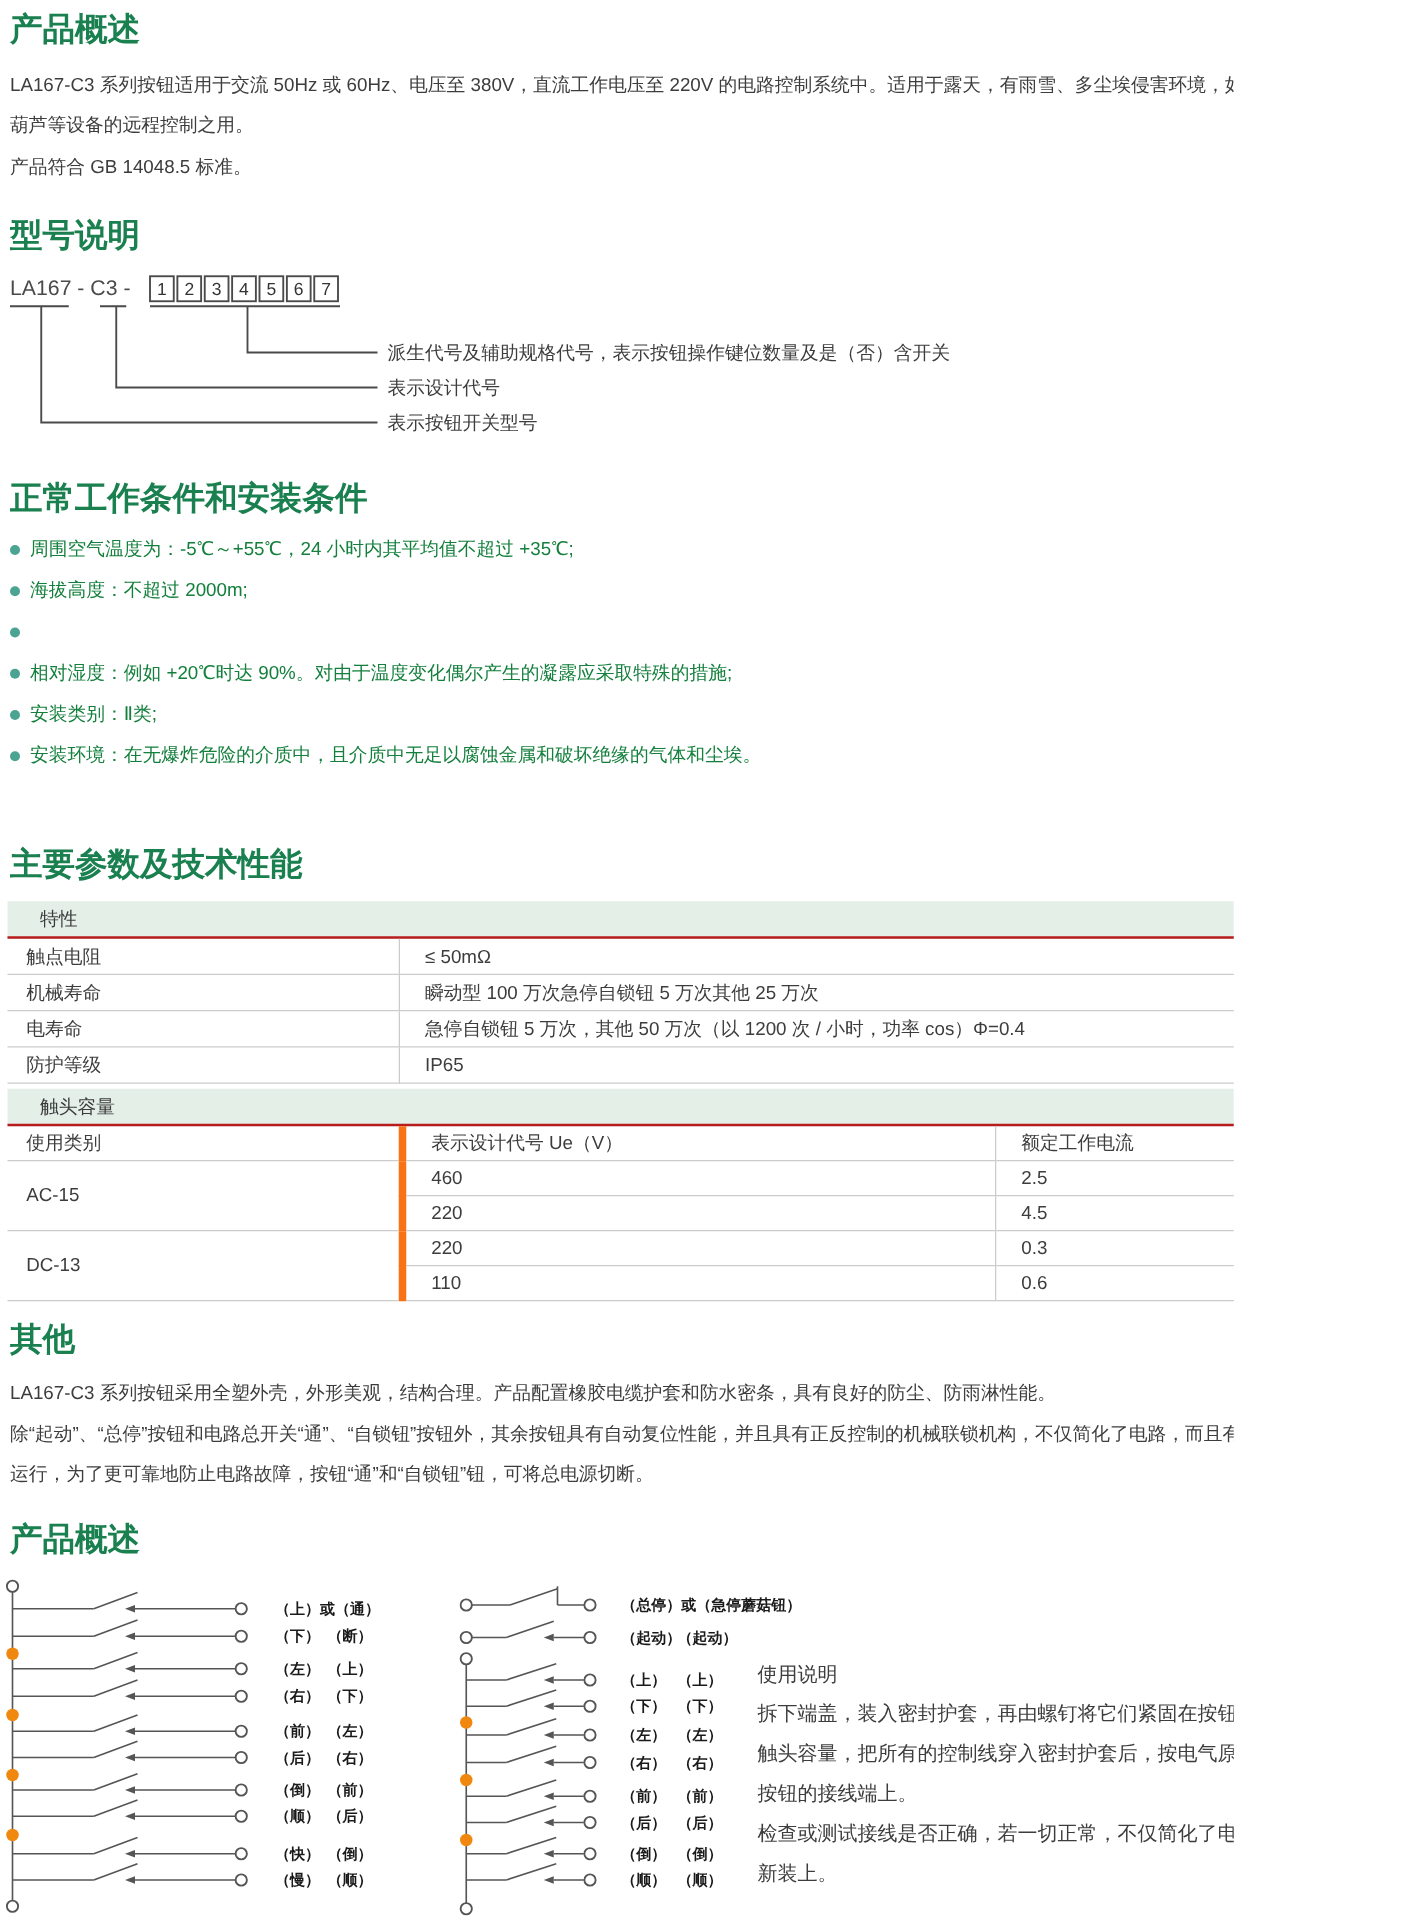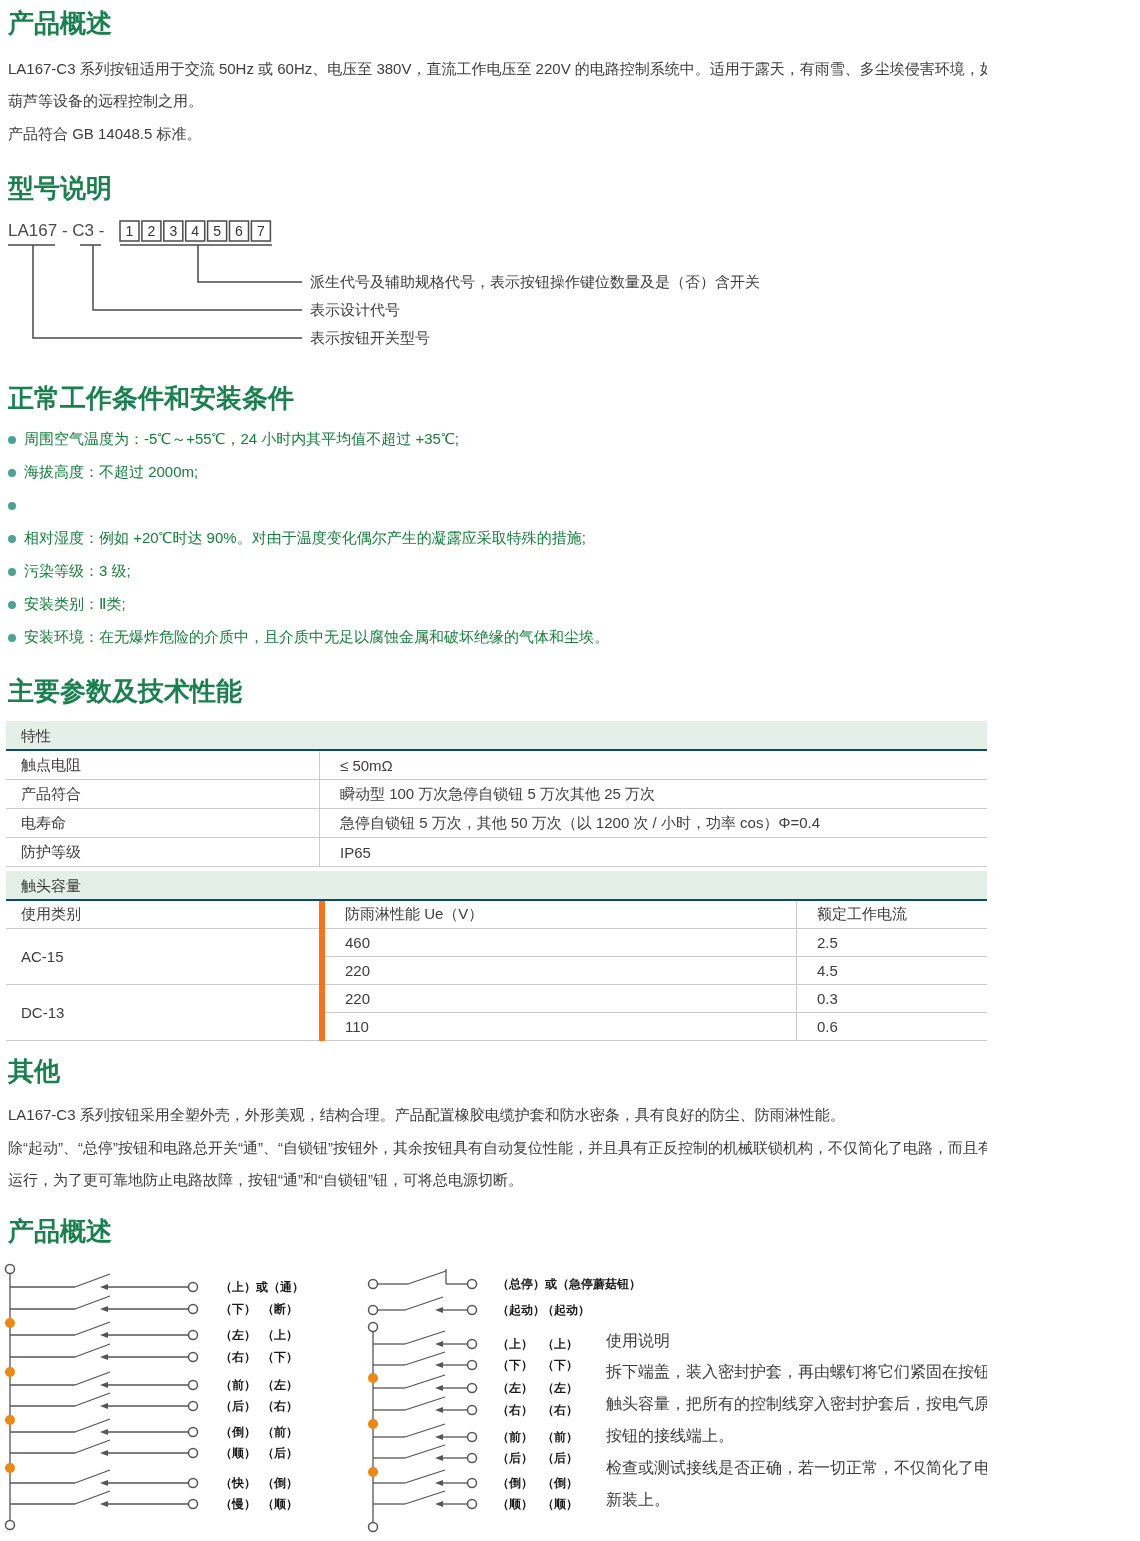--- a/index.html
+++ b/index.html
@@ -25,22 +25,22 @@
   #conditions-list { position:absolute; left:8px; top:423px; margin:0; padding:0; list-style:none; }
   #conditions-list li { display:flex; align-items:center; height:33px; }
   #conditions-list .dot {
     width:8px; height:8px; border-radius:50%; background:#4ba391;
     margin-right:8px; flex:0 0 auto;
   }
   #conditions-list .ltext { font-size:15px; color:#15803d; }
   
   .tblwrap { position:absolute; left:6px; width:1128px; }
   .capbar {
-    height:30px; background:#e4efe8; border-bottom:2px solid #0c4a6e;
-    font-size:15px; color:#3a3a3a; line-height:30px; padding-left:15px;
+    height:30px; background:#e4efe8; border-bottom:2px solid #b91c1c;
+    font-size:15px; color:#3a3a3a; line-height:30px; padding-left:26px;
     box-sizing:border-box;
   }
   table { border-collapse:collapse; width:100%; table-layout:fixed; }
   td { font-size:15px; color:#3d3d3d; border-bottom:1px solid #cccccc; vertical-align:middle; }
   #table1 td { height:26px;margin-top:28px; }
   #table1 td:first-child { width:297px; border-right:1px solid #cccccc; padding-left:15px; }
   #table1 td:nth-child(2) { padding-left:20px; }
   #table2 td { height:25px; }
   #table2 td.cat { width:297px; border-right:6px solid #f97316; padding-left:15px; }
   #table2 td.v1 { width:450px; border-right:1px solid #cccccc; padding-left:20px; }
@@ -106,65 +106,61 @@
       </li>
       <li>
         <span class="dot"></span>
       </li>
       <li>
         <span class="dot"></span>
         <span class="ltext">相对湿度：例如 +20℃时达 90%。对由于温度变化偶尔产生的凝露应采取特殊的措施;</span>
       </li>
       <li>
         <span class="dot"></span>
-        <span class="ltext">污染等级：3 级;</span>
-      </li>
-      <li>
-        <span class="dot"></span>
         <span class="ltext">安装类别：Ⅱ类;</span>
       </li>
       <li>
         <span class="dot"></span>
         <span class="ltext">安装环境：在无爆炸危险的介质中，且介质中无足以腐蚀金属和破坏绝缘的气体和尘埃。</span>
       </li>
     </ul>
 
   <div class="h" style="top:676px">主要参数及技术性能</div>
 
   <div class="tblwrap" style="top:721px">
     <div class="capbar">特性</div>
     <table id="table1">
         <tbody>
           <tr>
             <td>触点电阻</td>
             <td>≤ 50mΩ</td>
           </tr>
           <tr>
-            <td>产品符合</td>
+            <td>机械寿命</td>
             <td>瞬动型 100 万次急停自锁钮 5 万次其他 25 万次</td>
           </tr>
           <tr>
             <td>电寿命</td>
             <td>急停自锁钮 5 万次，其他 50 万次（以 1200 次 / 小时，功率 cos）Φ=0.4</td>
           </tr>
           <tr>
             <td>防护等级</td>
             <td>IP65</td>
           </tr>
         </tbody>
       </table>
   </div>
 
   <div class="tblwrap" style="top:871px">
     <div class="capbar">触头容量</div>
     <table id="table2">
       <tbody id="table2-body">
         <tr>
           <td class="cat">使用类别</td>
-          <td class="v1">防雨淋性能 Ue（V）</td>
+          <td class="v1">表示设计代号 Ue（V）</td>
           <td class="v2">额定工作电流</td>
         </tr>
       <tr>
             <td rowspan="2" class="cat">AC-15</td>
             <td class="v1">460</td>
             <td class="v2">2.5</td>
           </tr>
           <tr>
             <td class="v1">220</td>
             <td class="v2">4.5</td>

